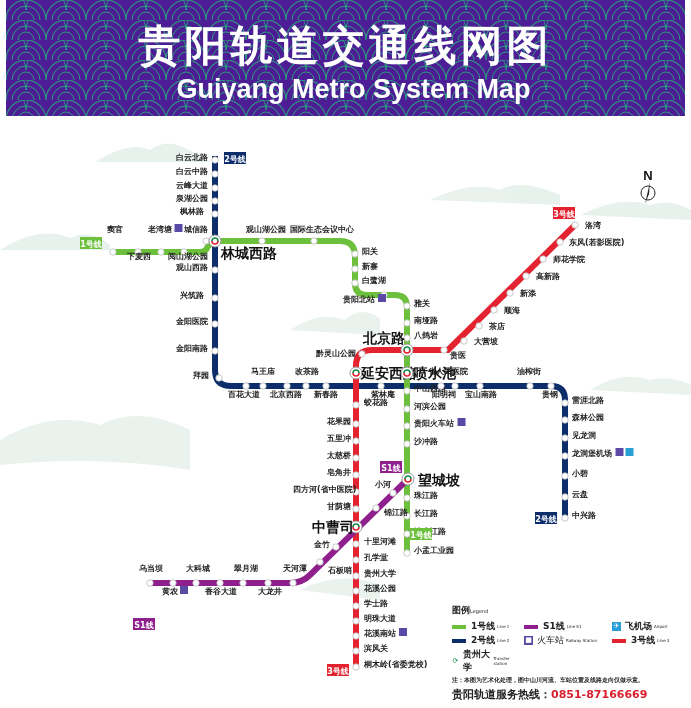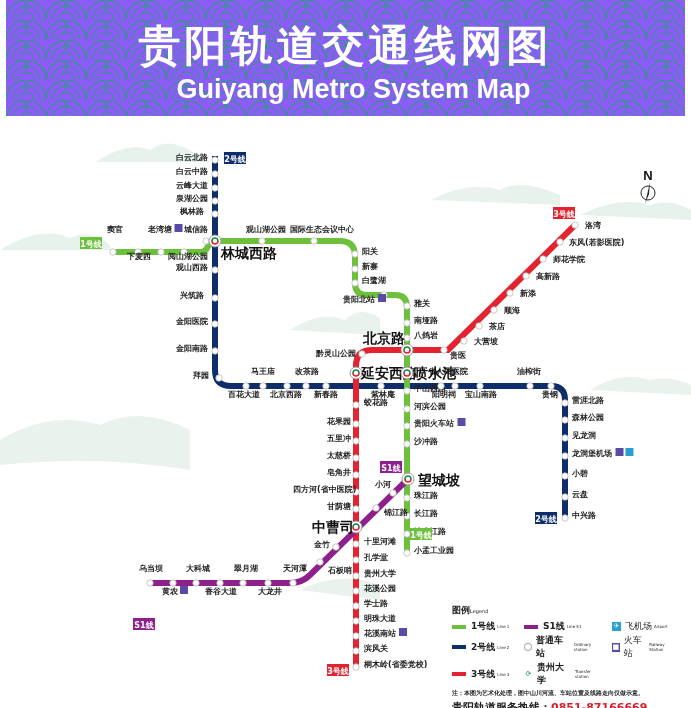--- a/index.html
+++ b/index.html
@@ -1,17 +1,17 @@
 <!DOCTYPE html>
 <html><head>
 <meta charset="utf-8">
 <style>
   html,body{margin:0;padding:0;background:#fff;}
   body{width:691px;height:708px;position:relative;overflow:hidden;font-family:"DejaVu Sans","Liberation Sans",sans-serif;}
-  .banner{position:absolute;left:6px;top:0;width:679px;height:116px;background:#8b5cf6;overflow:hidden;}
+  .banner{position:absolute;left:6px;top:0;width:679px;height:116px;background:#4c1d95;overflow:hidden;}
   .banner svg{position:absolute;left:0;top:0;}
   .title-cn{position:absolute;left:0;right:0;top:18px;text-align:center;color:#fff;font-size:42px;font-weight:bold;letter-spacing:4px;font-family:"DejaVu Sans",sans-serif;}
   .title-en{position:absolute;left:0;right:0;top:74px;text-align:center;color:#fff;font-size:27px;font-weight:bold;font-family:"Liberation Sans",sans-serif;margin-left:16px;}
   #map{position:absolute;left:0;top:116px;}
   .lbl{font-family:"DejaVu Sans",sans-serif;font-size:8px;font-weight:bold;fill:#222;}
   .big{font-family:"DejaVu Sans",sans-serif;font-size:14px;font-weight:bold;fill:#111;}
   .legend{position:absolute;left:452px;top:604px;width:230px;font-size:9px;color:#222;}
   .legend .hd{font-weight:bold;font-size:9px;}
   .legend .col{display:inline-flex;align-items:center;margin-right:6px;}
   .sw{display:inline-block;width:14px;height:4px;margin-right:5px;}
@@ -506,32 +506,27 @@
         <span style="font-weight: bold;">1号线</span>
         <span style="font-size: 4px; margin-left: 2px;">Line 1</span>
       </div>
       <div class="col">
         <span class="sw" style="background: rgb(142, 31, 140);"></span>
         <span style="font-weight: bold;">S1线</span>
         <span style="font-size: 4px; margin-left: 2px;">Line S1</span>
       </div>
       <div class="col">
         <span class="ic" style="background: rgb(42, 159, 214);">✈</span>
-        <span style="font-weight: normal;">飞机场</span>
+        <span style="font-weight: bold;">飞机场</span>
         <span style="font-size: 4px; margin-left: 2px;">Airport</span>
       </div>
       <div class="col">
         <span class="sw" style="background: rgb(13, 45, 107);"></span>
         <span style="font-weight: bold;">2号线</span>
         <span style="font-size: 4px; margin-left: 2px;">Line 2</span>
-      </div>
-      <div class="col">
-        <span class="ic" style="border: 1px solid rgb(170, 170, 170); border-radius: 50%; width: 6px; height: 6px;"></span>
-        <span style="font-weight: bold;">普通车站</span>
-        <span style="font-size: 4px; margin-left: 2px;">Ordinary station</span>
       </div>
       <div class="col">
         <span class="ic" style="background: rgb(90, 74, 166);">■</span>
         <span style="font-weight: normal;">火车站</span>
         <span style="font-size: 4px; margin-left: 2px;">Railway Station</span>
       </div>
       <div class="col">
         <span class="sw" style="background: rgb(228, 35, 48);"></span>
         <span style="font-weight: bold;">3号线</span>
         <span style="font-size: 4px; margin-left: 2px;">Line 3</span>

